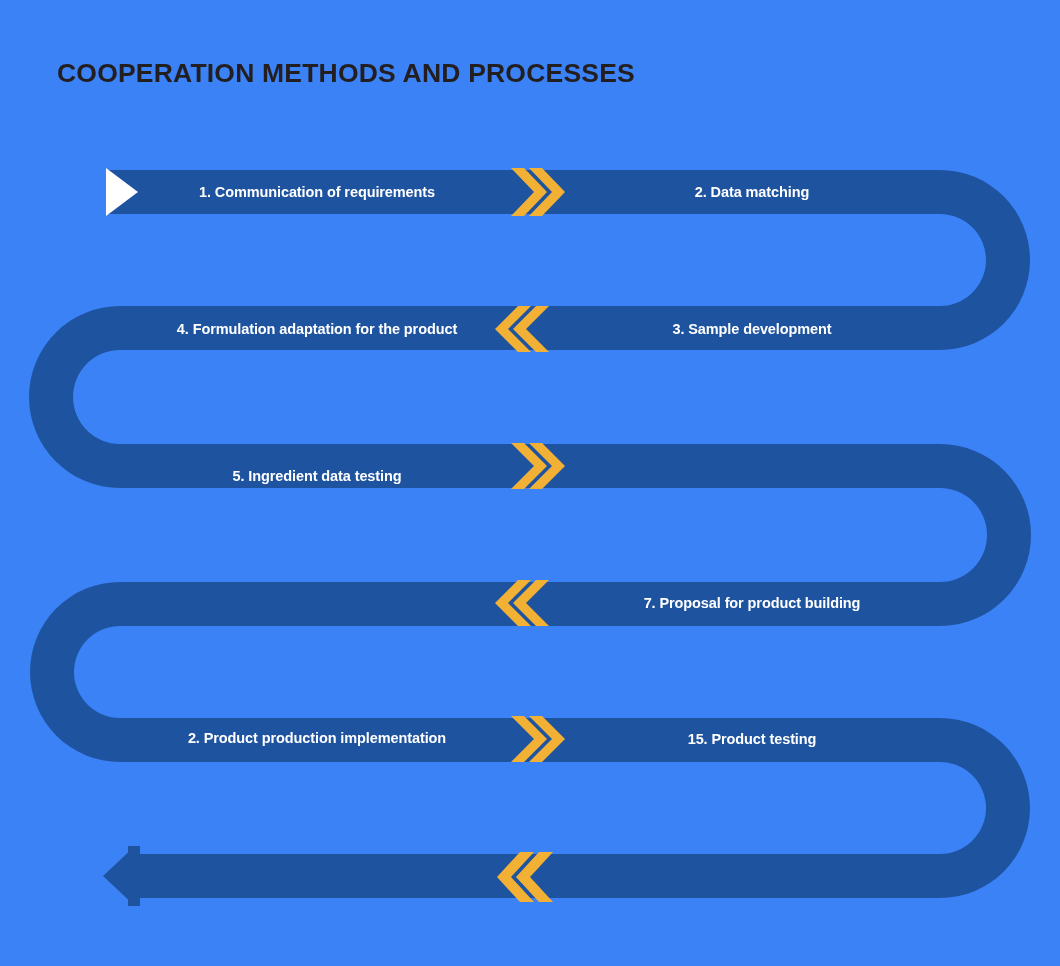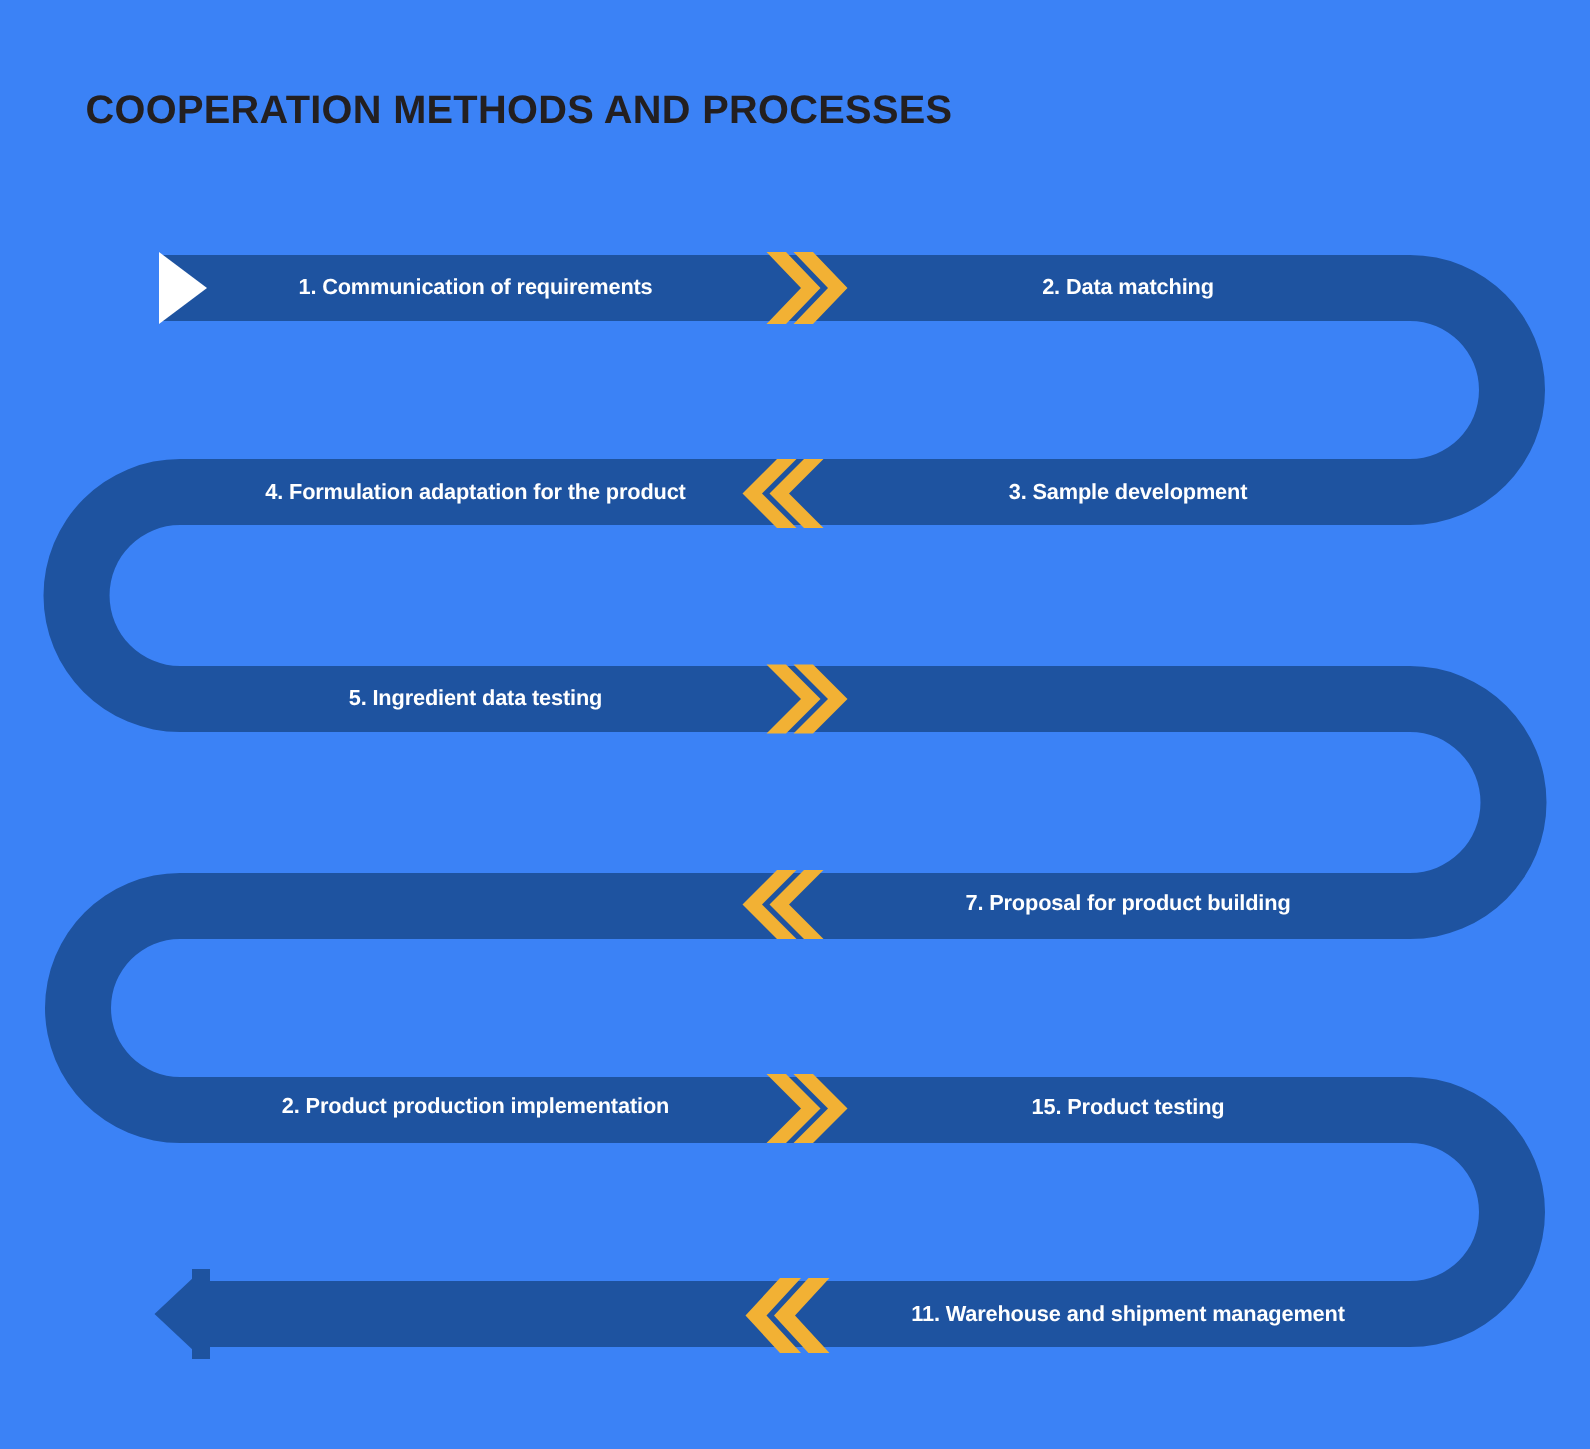--- a/index.html
+++ b/index.html
@@ -158,19 +158,18 @@
         <path d="M553,852 L530,877 L553,902 L539,902 L516,877 L539,852 Z" fill="#f2b134"></path>
         <path d="M534,852 L511,877 L534,902 L520,902 L497,877 L520,852 Z" fill="#f2b134"></path>
       </g>
     </g>
   </svg>
 
   <div class="step-label" style="left:317px; top:192px;text-align:right;"><span>1. Communication of requirements</span></div>
   <div class="step-label" style="left:752px; top:192px;"><span>2. Data matching</span></div>
   <div class="step-label" style="left:752px; top:329px;"><span>3. Sample development</span></div>
   <div class="step-label" style="left:317px; top:329px;"><span>4. Formulation adaptation for the product</span></div>
-  <div class="step-label" style="left:317px; top:466px;text-align:right;"><span>5. Ingredient data testing</span></div>
+  <div class="step-label" style="left:317px; top:476px;text-align:right;"><span>5. Ingredient data testing</span></div>
   <div class="step-label" style="left:752px; top:603px;"><span>7. Proposal for product  building</span></div>
   <div class="step-label" style="left:317px; top:738px;"><span>2. Product production implementation</span></div>
   <div class="step-label" style="left:752px; top:739px;"><span>15. Product testing</span></div>
-  <div class="step-label" style="left:752px; top:877px;"><span>11. Warehouse and shipment management</span></div>
 
 </div>
 
 </body></html>

